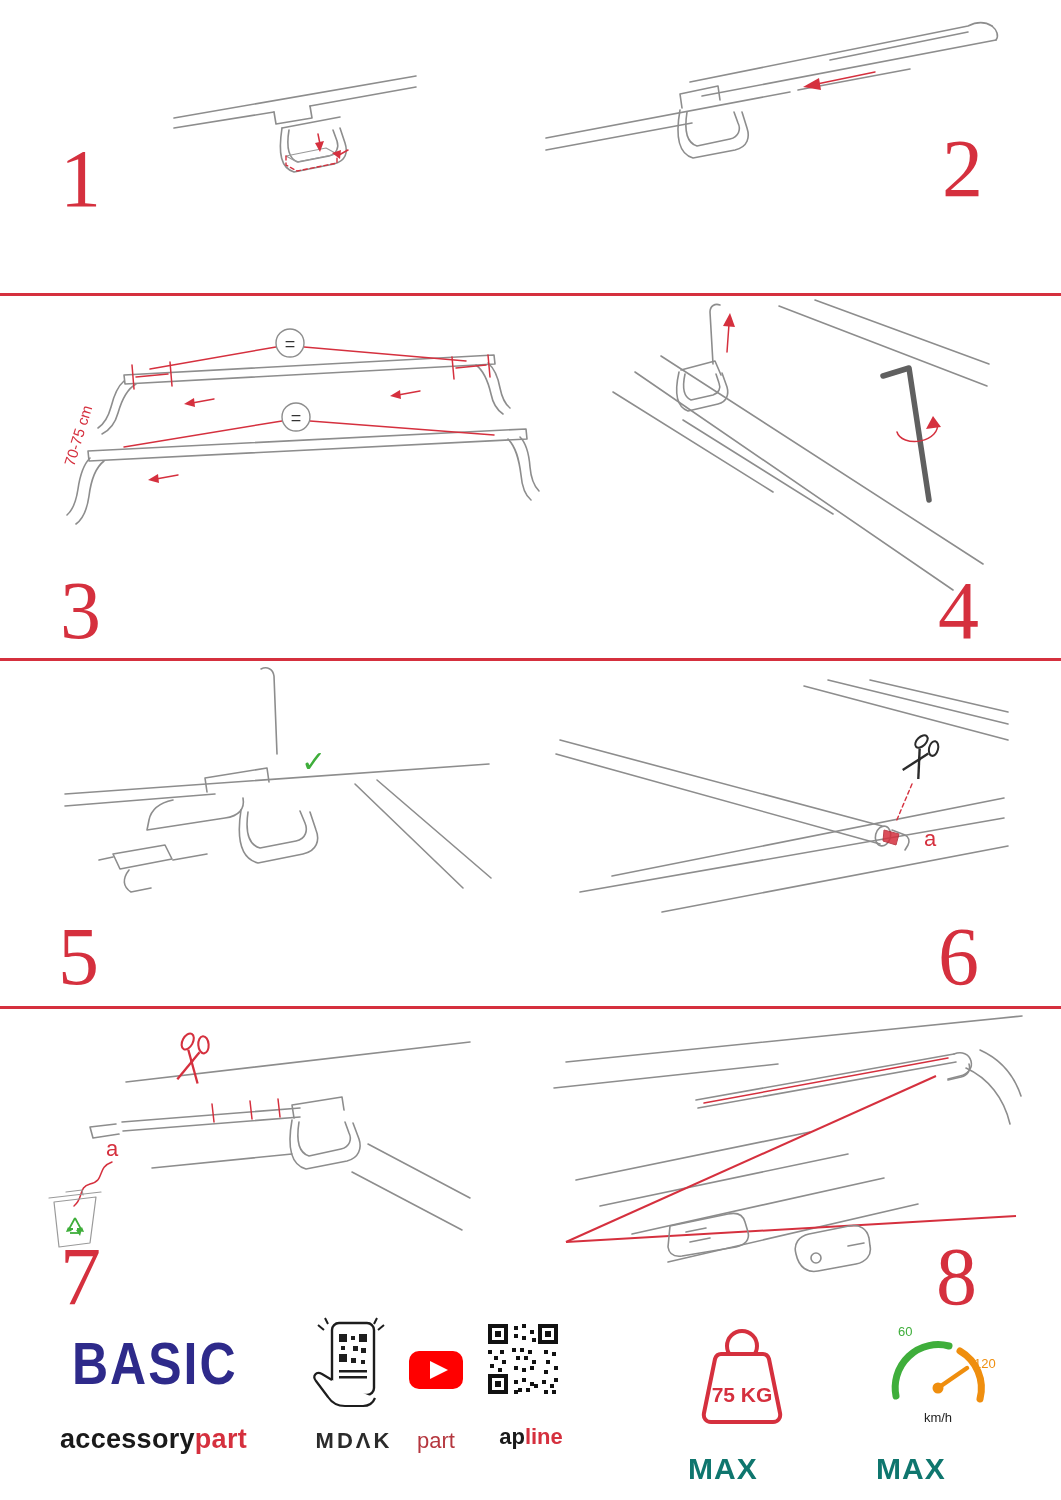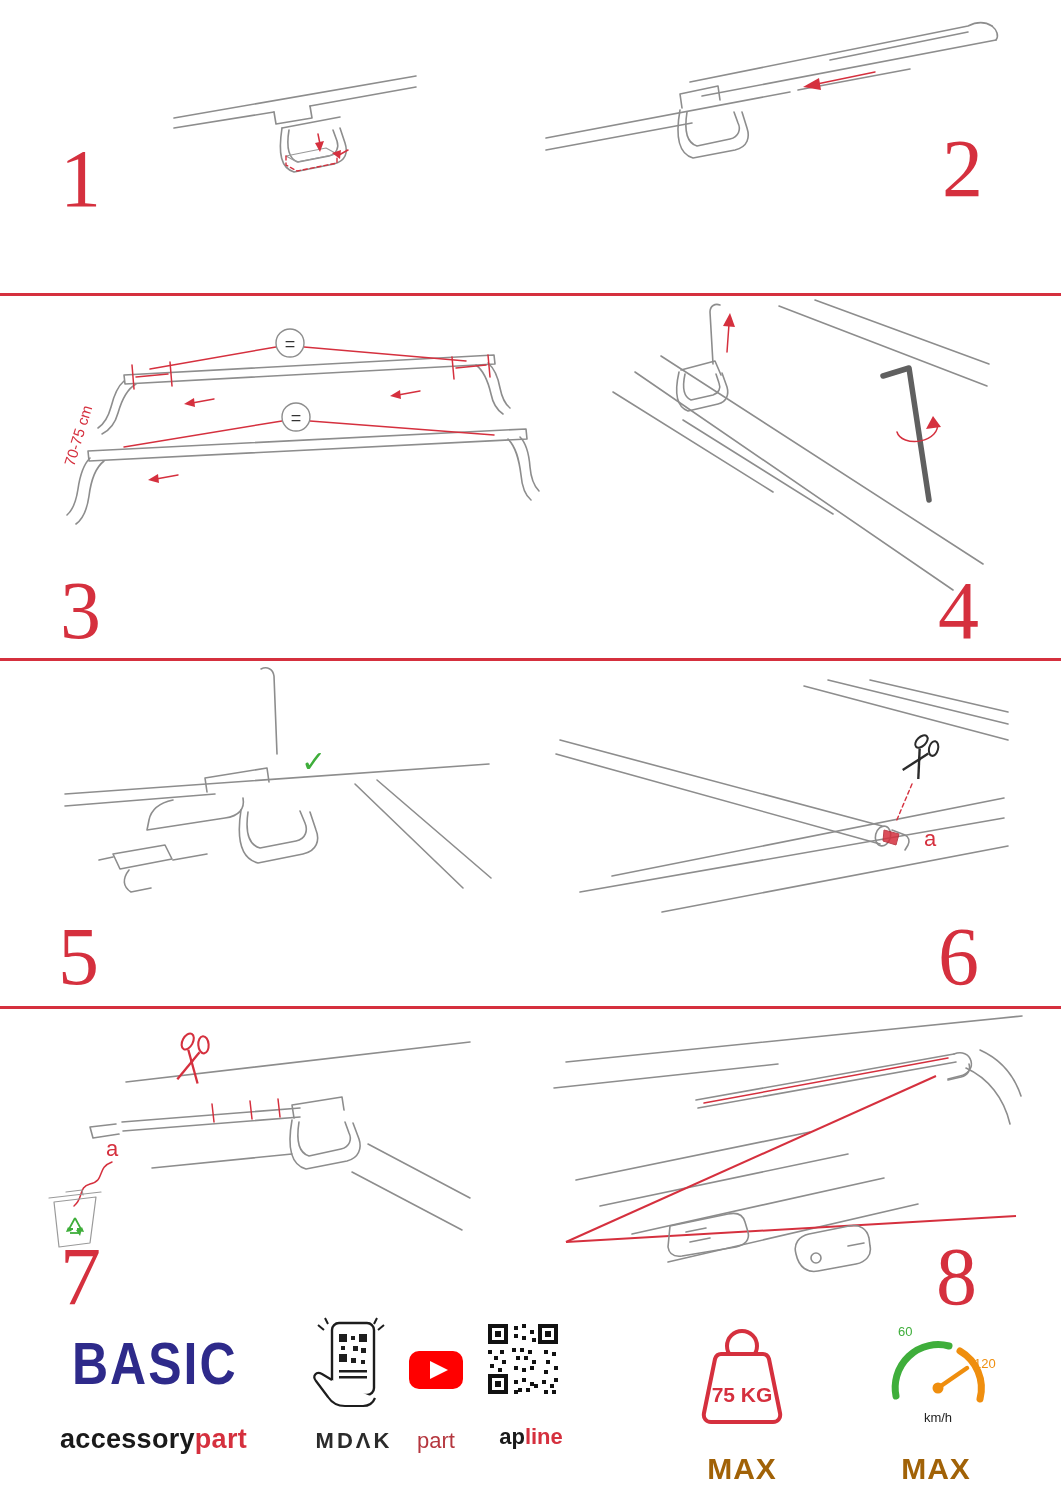--- a/index.html
+++ b/index.html
@@ -16,21 +16,21 @@
   .eqc   { fill:#ffffff; stroke:#8d8d8d; stroke-width:1.4; }
   .brand { position:absolute; font-size:50px; font-weight:700; color:#2e2a8a; letter-spacing:2px;
            transform:scaleY(1.18); transform-origin:top left; }
   .brand-sub { position:absolute; font-size:27px; font-weight:700; color:#1a1a1a; letter-spacing:0.3px; }
   .brand-sub .red { color:#d5303e; }
   .f-label { position:absolute; font-size:22px; color:#2b2b2b; text-align:center; }
   .mdak { font-weight:600; letter-spacing:3px; }
   .ipqi { color:#b5373f; font-weight:500; }
   .apline { font-weight:700; color:#1a1a1a; }
   .apline .red { color:#d5303e; }
-  .max-label { position:absolute; font-size:30px; font-weight:600; color:#a16207; text-align:center; letter-spacing:1px; }
+  .max-label { position:absolute; font-size:30px; font-weight:600; color:#0f766e; letter-spacing:1px; }
   text { font-family:"Liberation Sans", sans-serif; }
 </style>
 </head>
 <body>
 
 <div class="page">
 
   <div class="step-num" style="left:60px; top:138px;">1</div>
 
   <svg class="abs" style="left:170px; top:68px;" width="250" height="185" viewBox="0 0 250 185">

